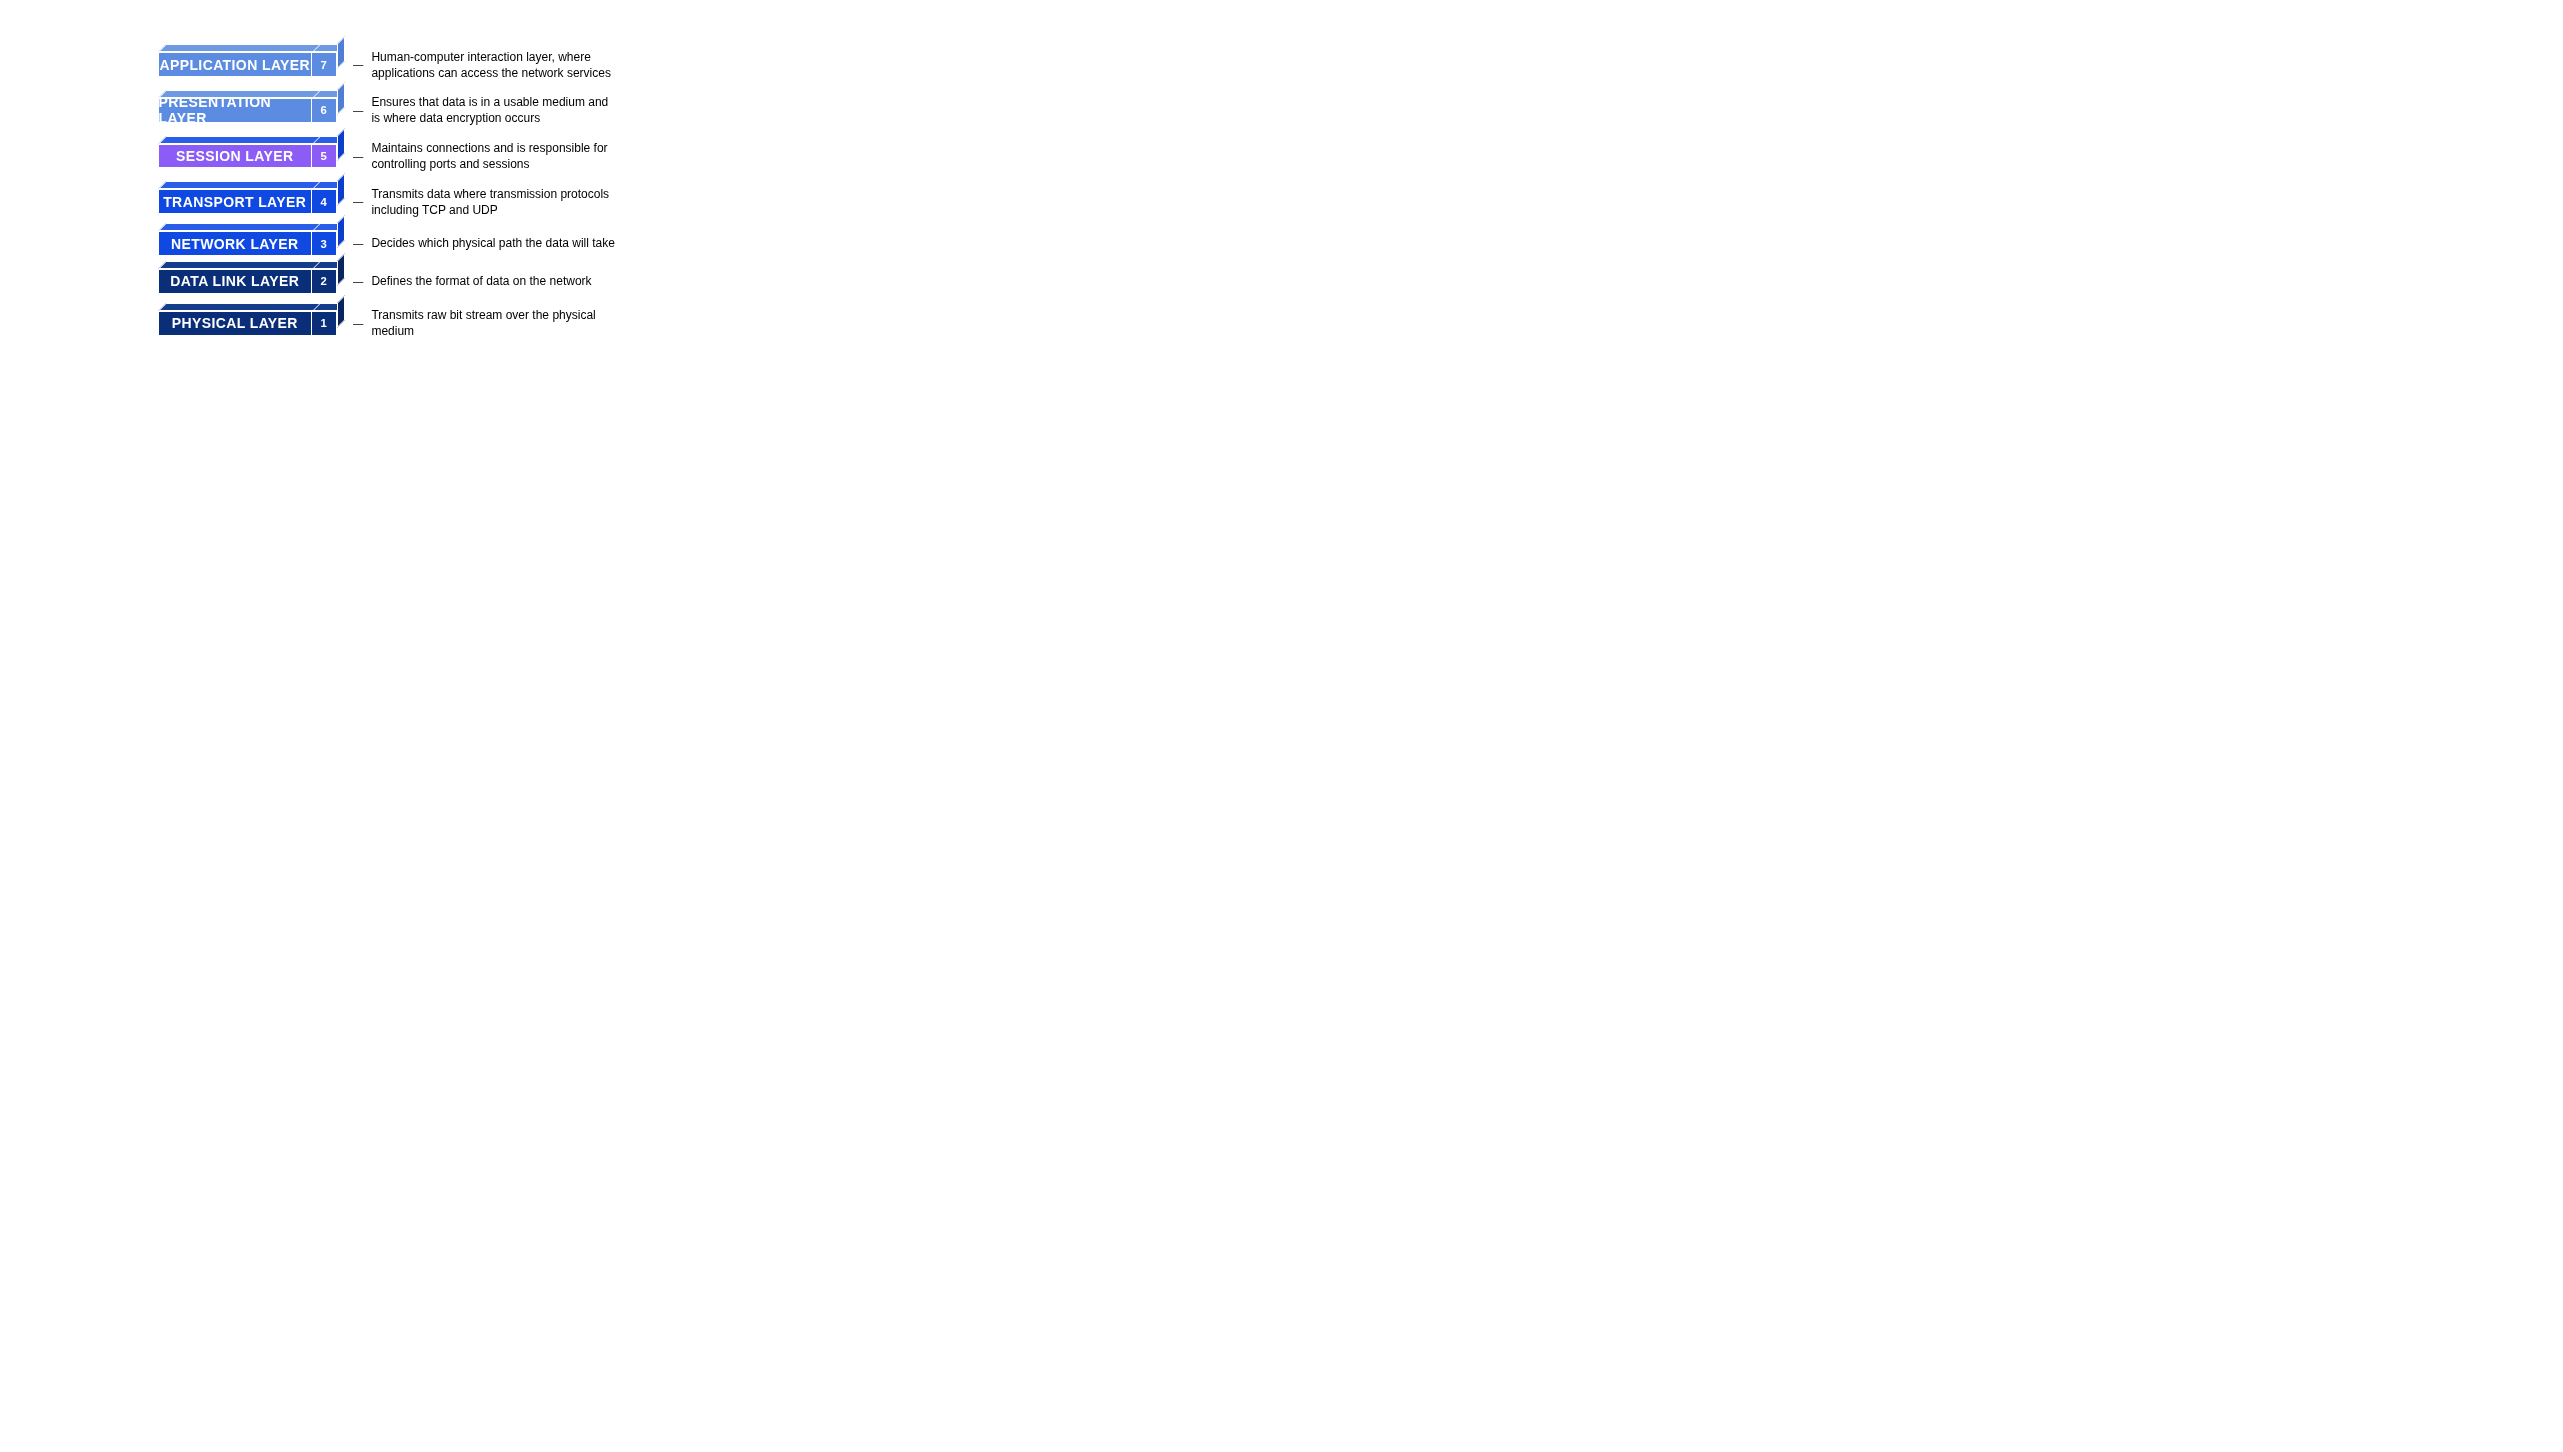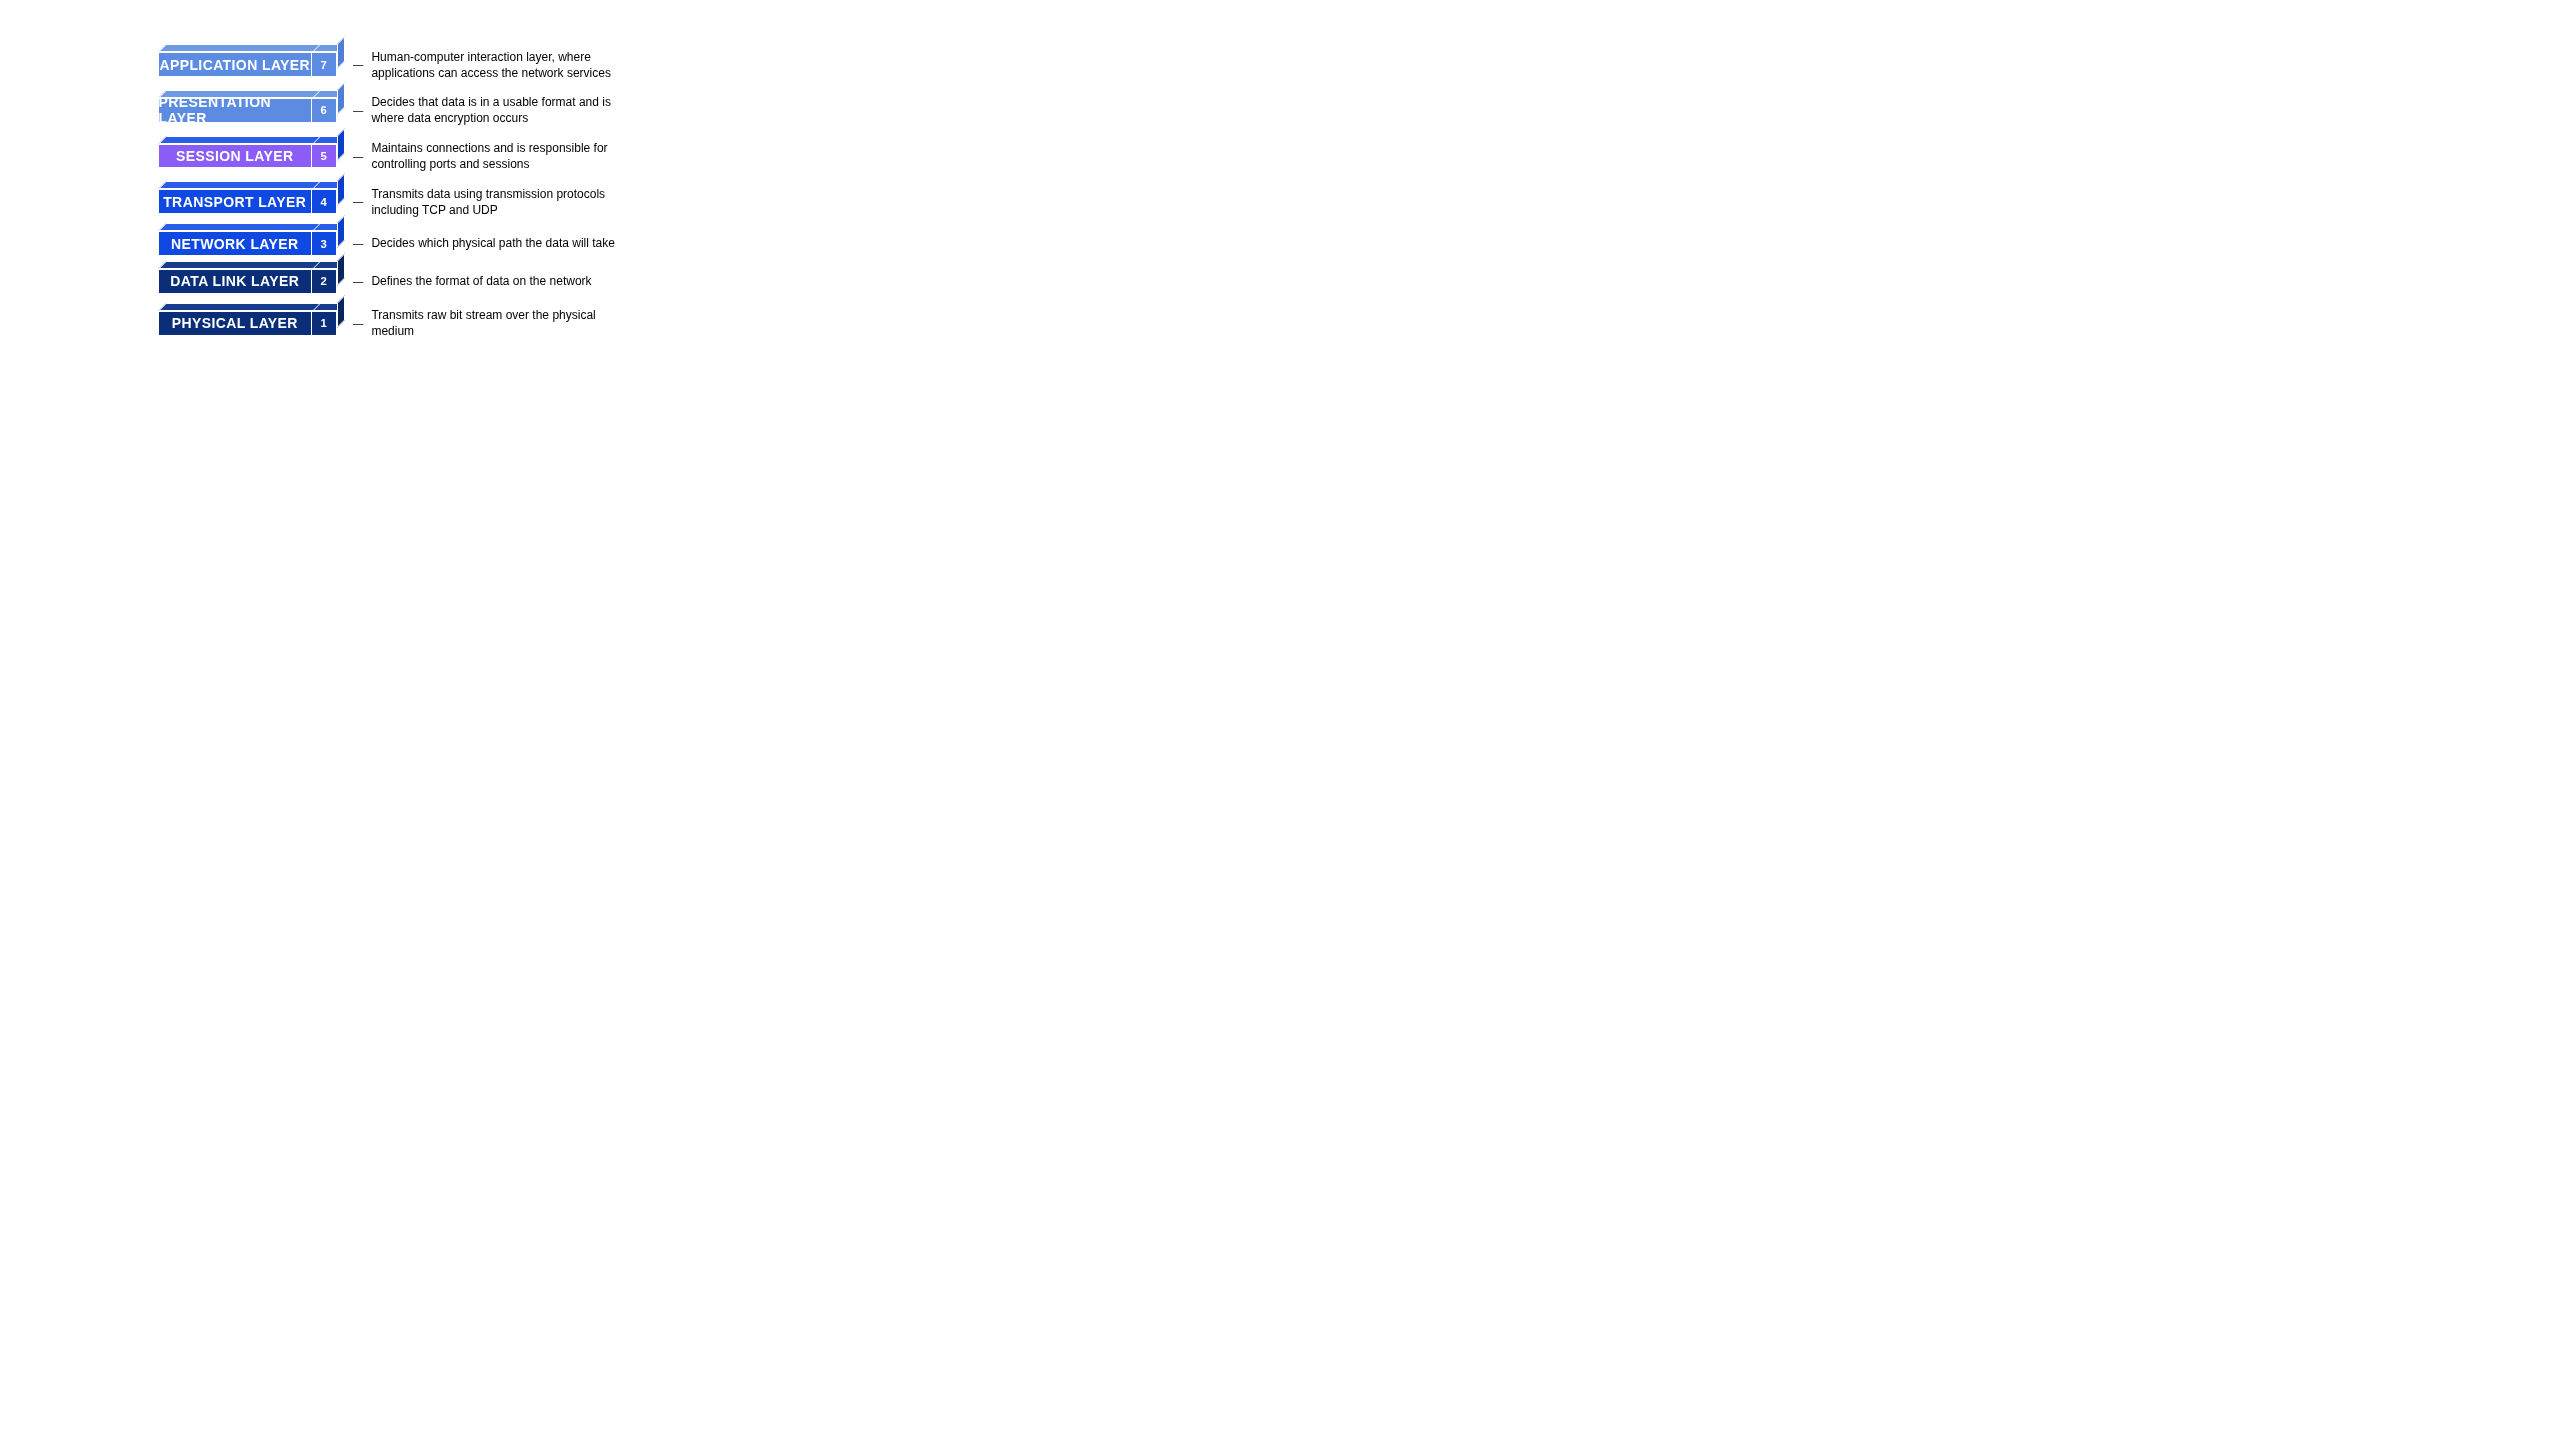--- a/index.html
+++ b/index.html
@@ -119,21 +119,21 @@
     <div class="row">
       <div class="box3d">
         <div class="top-face" style="background: rgb(110, 154, 228);"></div>
         <div class="side-face" style="background: rgb(78, 127, 212);"></div>
         <div class="front-face" style="background: rgb(91, 140, 225);">
           <div class="label-cell">PRESENTATION LAYER</div>
           <div class="num-cell">6</div>
         </div>
       </div>
       <div class="dash">—</div>
-      <div class="desc">Decides that data is in a usable format and is where data encryption occurs</div>
+      <div class="desc">Ensures that data is in a usable medium and is where data encryption occurs</div>
     </div>
     <div class="row">
       <div class="box3d">
         <div class="top-face" style="background: rgb(42, 94, 232);"></div>
         <div class="side-face" style="background: rgb(12, 63, 201);"></div>
         <div class="front-face" style="background: #8b5cf6;">
           <div class="label-cell">SESSION LAYER</div>
           <div class="num-cell">5</div>
         </div>
       </div>
@@ -143,21 +143,21 @@
     <div class="row">
       <div class="box3d">
         <div class="top-face" style="background: rgb(42, 94, 232);"></div>
         <div class="side-face" style="background: rgb(12, 63, 201);"></div>
         <div class="front-face" style="background: rgb(15, 73, 226);">
           <div class="label-cell">TRANSPORT LAYER</div>
           <div class="num-cell">4</div>
         </div>
       </div>
       <div class="dash">—</div>
-      <div class="desc">Transmits data using transmission protocols including TCP and UDP</div>
+      <div class="desc">Transmits data where transmission protocols including TCP and UDP</div>
     </div>
     <div class="row">
       <div class="box3d">
         <div class="top-face" style="background: rgb(42, 94, 232);"></div>
         <div class="side-face" style="background: rgb(12, 63, 201);"></div>
         <div class="front-face" style="background: rgb(15, 73, 226);">
           <div class="label-cell">NETWORK LAYER</div>
           <div class="num-cell">3</div>
         </div>
       </div>

